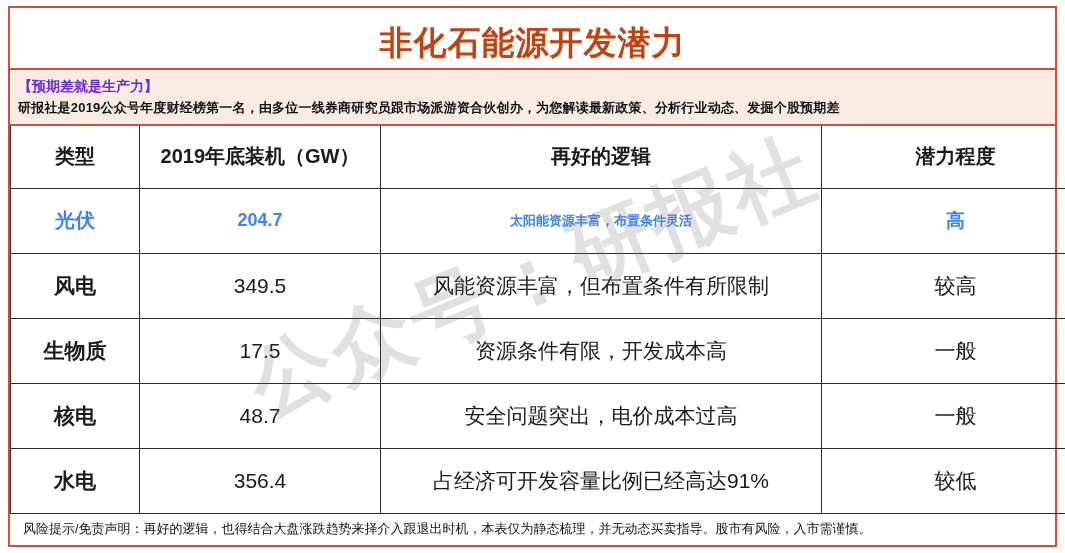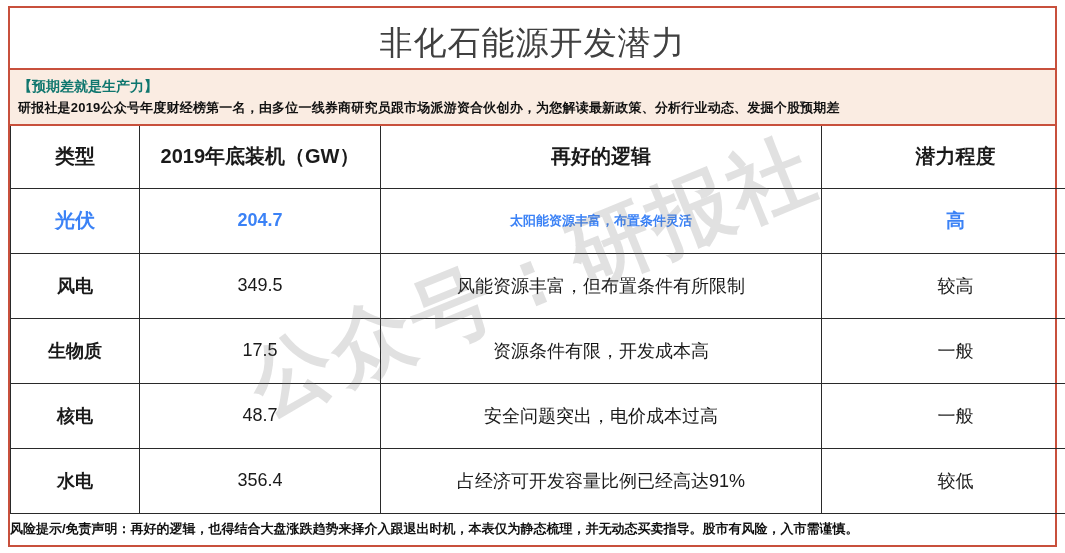--- a/index.html
+++ b/index.html
@@ -36,38 +36,38 @@
     box-sizing: border-box;
     display: flex;
     flex-direction: column;
   }
   .title {
     height: 68px;
     display: flex;
     align-items: center;
     justify-content: center;
     font-size: 33px;
-    font-weight: normal;
-    color: #404040;
+    font-weight: bold;
+    color: #c2410c;
     letter-spacing: 1px;
     border-bottom: 2px solid #c8503c;
     box-sizing: border-box;
     margin-top: 11px;
   }
   .notice {
     background: #faece2;
     border-bottom: 2px solid #c8503c;
     box-sizing: border-box;
     padding: 5px 8px 6px 8px;
     height: 56px;
   }
   .notice-line1 {
     font-size: 14px;
     font-weight: bold;
-    color: #0f766e;
+    color: #6d28d9;
     line-height: 22px;
   }
   .notice-line2 {
     font-size: 13px;
     font-weight: bold;
     color: #111111;
     line-height: 22px;
     letter-spacing: 0.2px;
   }
   .table-wrap {
@@ -77,21 +77,21 @@
   table.main {
     width: 100%;
     height: 100%;
     border-collapse: collapse;
     table-layout: fixed;
   }
   table.main td, table.main th {
     border: 1px solid #2a2a2a;
     text-align: center;
     vertical-align: middle;
-    font-size: 18px;
+    font-size: 21px;
     color: #1a1a1a;
     padding: 0 4px;
   }
   table.main thead th {
     font-size: 20px;
     font-weight: bold;
     height: 62px;
     border-top: none;
   }
   table.main tbody td {
@@ -119,24 +119,24 @@
     font-weight: bold;
   }
   tr.highlight td.c1 { font-size: 18px; }
   tr.highlight td.c0 { font-size: 20px; }
   tr.highlight td.c2 { font-size: 13px; }
   tr.highlight td.c3 { font-size: 19px; }
   .footer {
     height: 42px;
     display: flex;
     align-items: center;
-    padding-left: 0;
+    padding-left: 13px;
     font-size: 13px;
     color: #111111;
-    font-weight: bold;
+    font-weight: normal;
     border-top: none;
   }
   .watermark {
     position: absolute;
     left: 0;
     top: 0;
     width: 100%;
     height: 100%;
     pointer-events: none;
     display: flex;

